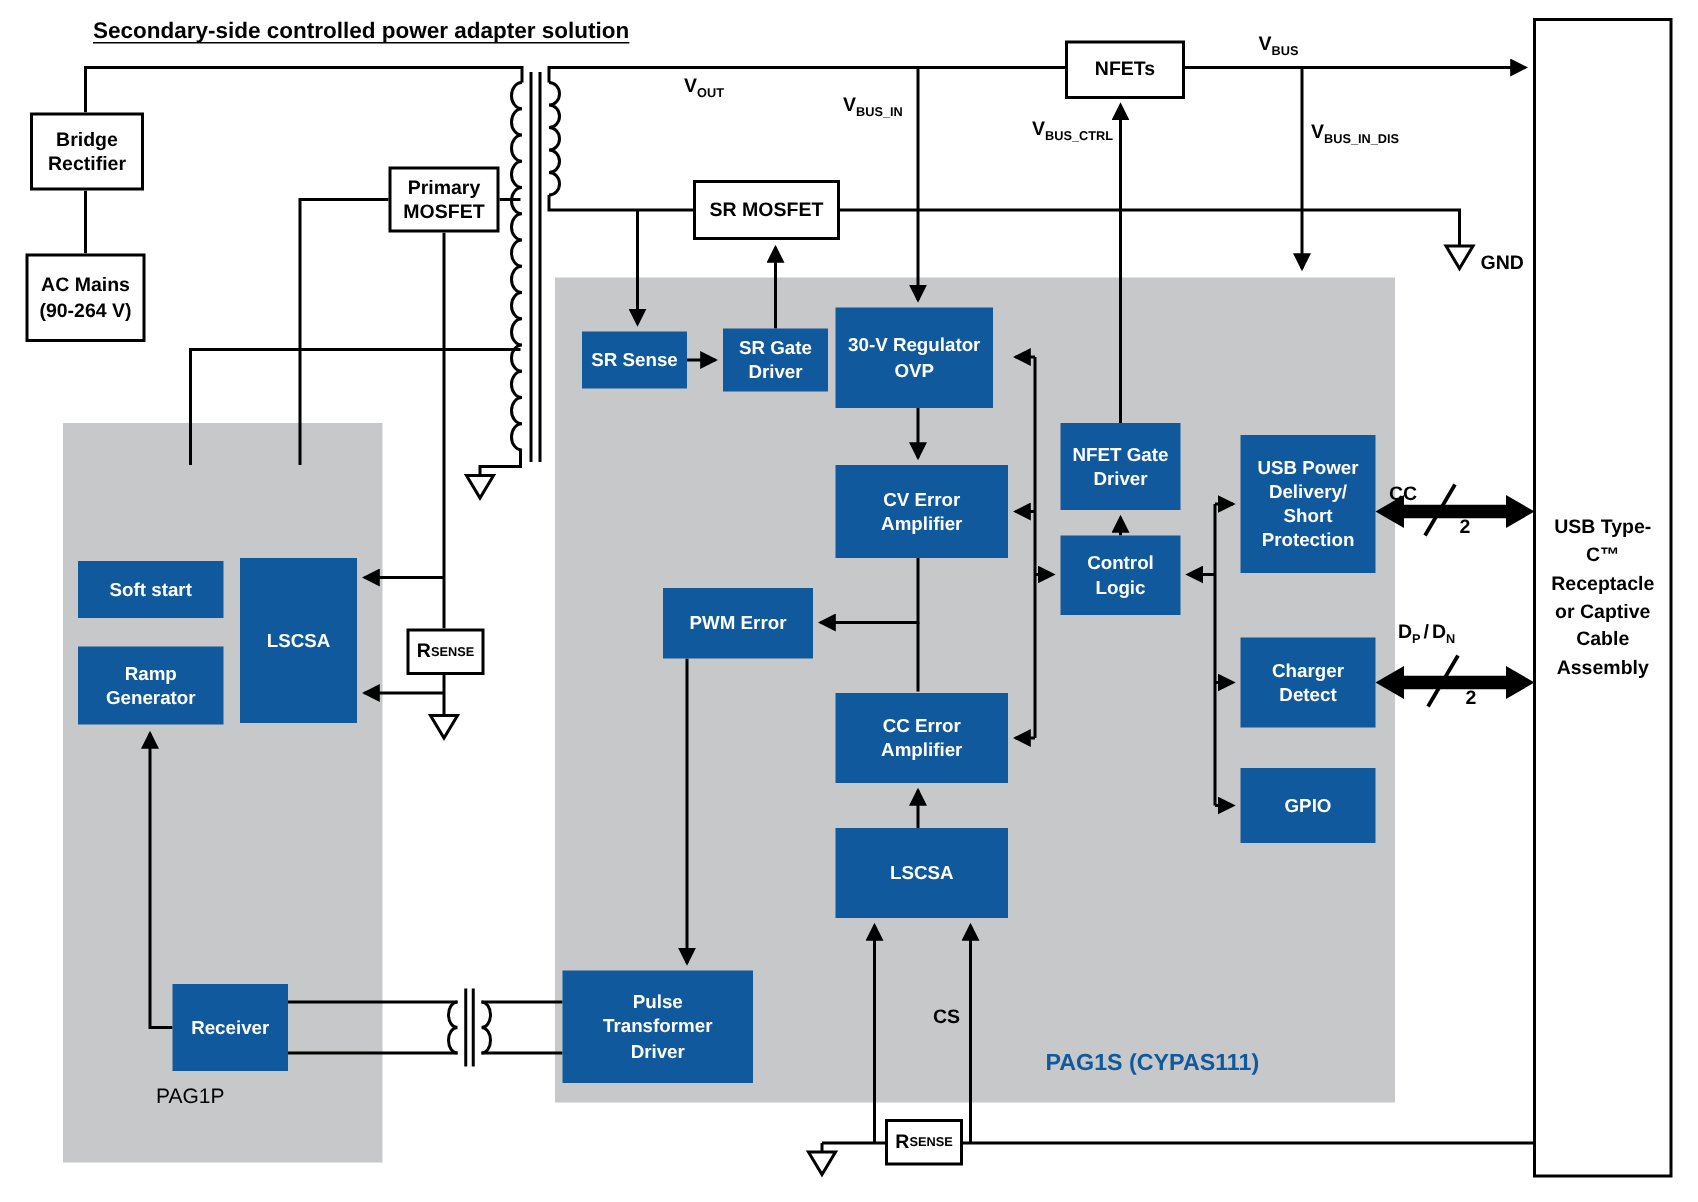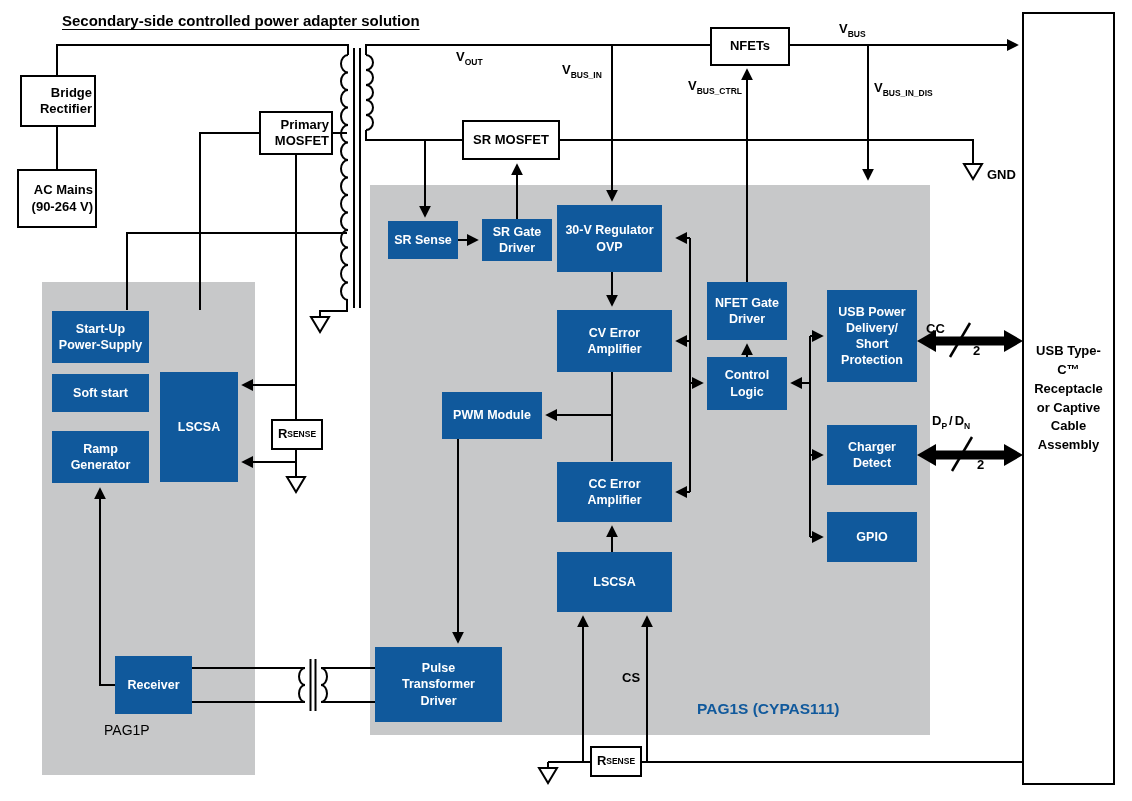--- a/index.html
+++ b/index.html
@@ -4,21 +4,21 @@
 <style>
   * { box-sizing: border-box; margin: 0; padding: 0; }
   html, body { background: #fff; font-family: "Liberation Sans", sans-serif; }
   .stage { position: relative; width: 1132px; height: 801px; background: #fff; overflow: hidden; padding-left: 40px; }
 
   .gbox { position: absolute; background: var(--box-gray, #c7c8c9); z-index: 1; }
   .wires { position: absolute; left: 0; top: 0; z-index: 2; }
 
   .wblock {
     position: absolute; z-index: 3; background: #fff; border: 2px solid #000;
-    display: flex; align-items: center; justify-content: center; text-align: right;
+    display: flex; align-items: center; justify-content: center; text-align: center;
     font-weight: bold; font-size: 13px; color: #000; line-height: 1.25; padding: 1px 2px;
   }
   .bblock {
     position: absolute; z-index: 3; background: var(--block-blue, #10599c); color: #fff;
     display: flex; align-items: center; justify-content: center; text-align: center;
     font-weight: bold; font-size: 12.5px; line-height: 1.3; padding: 1px 5px;
   }
   .bblock.narrowpad { padding: 1px 16px; }
 
   .lbl { position: absolute; z-index: 4; font-weight: bold; font-size: 13px; color: #000; white-space: nowrap; }
@@ -147,32 +147,31 @@
     <span>R</span>
       <sub>SENSE</sub>
   </div>
   <div class="wblock" style="left:590px;top:746px;width:52px;height:31px">
     <span>R</span>
       <sub>SENSE</sub>
   </div>
 
   <div class="usb-block" style="left:1022px;top:12px;width:93px;height:773px">USB Type-C™ Receptacle or Captive Cable Assembly</div>
 
-  <div class="bblock" style="left:52px;top:311px;width:97px;height:52px">Start-Up Power-Supply</div>
   <div class="bblock" style="left:52px;top:374px;width:97px;height:38px">Soft start</div>
   <div class="bblock" style="left:160px;top:372px;width:78px;height:110px">LSCSA</div>
   <div class="bblock" style="left:52px;top:431px;width:97px;height:52px">Ramp Generator</div>
   <div class="bblock" style="left:115px;top:656px;width:77px;height:58px">Receiver</div>
   <div class="boxlabel-p">PAG1P</div>
 
   <div class="bblock" style="left:388px;top:221px;width:70px;height:38px">SR Sense</div>
   <div class="bblock" style="left:482px;top:219px;width:70px;height:42px">SR Gate Driver</div>
   <div class="bblock" style="left:557px;top:205px;width:105px;height:67px">30-V Regulator OVP</div>
   <div class="bblock" style="left:557px;top:310px;width:115px;height:62px">CV Error Amplifier</div>
-  <div class="bblock" style="left:442px;top:392px;width:100px;height:47px">PWM Module</div>
+  <div class="bblock" style="left:442px;top:392px;width:100px;height:47px">PWM Error</div>
   <div class="bblock" style="left:557px;top:462px;width:115px;height:60px">CC Error Amplifier</div>
   <div class="bblock" style="left:557px;top:552px;width:115px;height:60px">LSCSA</div>
   <div class="bblock" style="left:707px;top:282px;width:80px;height:58px">NFET Gate Driver</div>
   <div class="bblock" style="left:707px;top:357px;width:80px;height:53px">Control Logic</div>
   <div class="bblock" style="left:827px;top:290px;width:90px;height:92px">USB Power Delivery/ Short Protection</div>
   <div class="bblock" style="left:827px;top:425px;width:90px;height:60px">Charger Detect</div>
   <div class="bblock" style="left:827px;top:512px;width:90px;height:50px">GPIO</div>
   <div class="bblock narrowpad" style="left:375px;top:647px;width:127px;height:75px">Pulse Transformer Driver</div>
   <div class="boxlabel-s">PAG1S (CYPAS111)</div>
 

